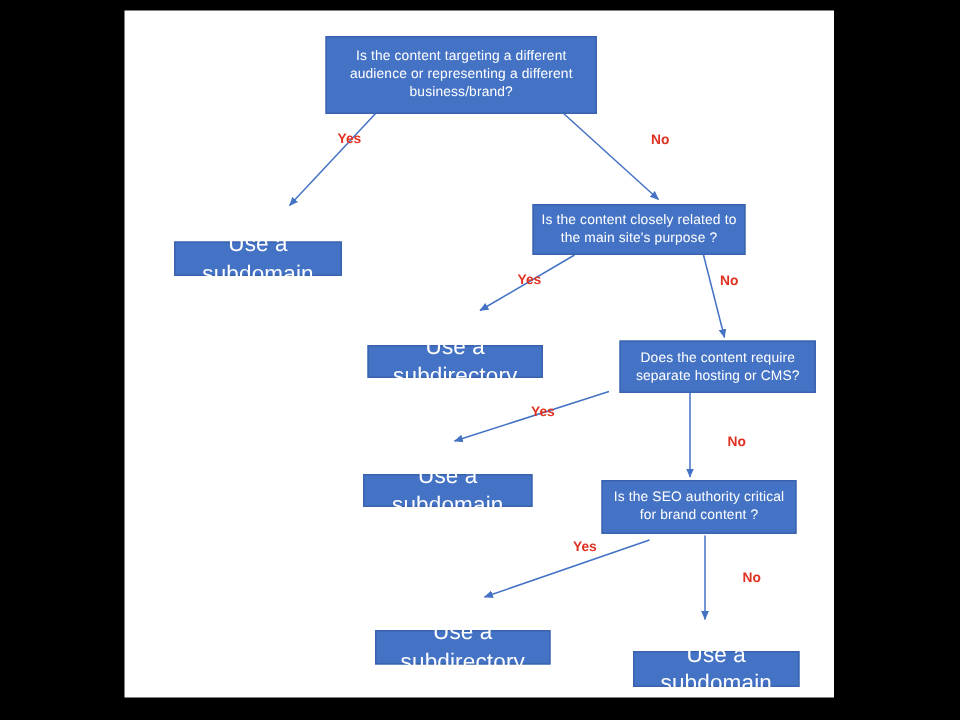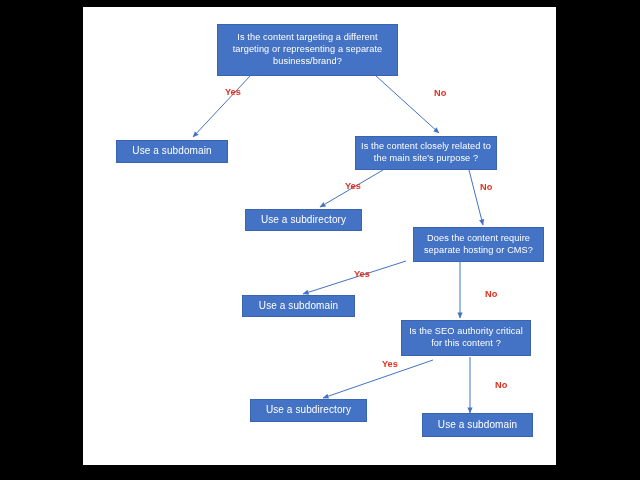--- a/index.html
+++ b/index.html
@@ -40,21 +40,21 @@
     color: #ffffff;
     display: flex;
     align-items: center;
     justify-content: center;
     text-align: center;
     line-height: 1.28;
     letter-spacing: .1px;
     padding: 2px 4px;
   }
   .node.decision { font-size: 9.2px; }
-  .node.outcome  { font-size: 10px; }
+  .node.outcome  { font-size: 15px; margin-top: 21px; }
   .edge-label {
     position: absolute;
     color: #E03020;
     font-size: 9.2px;
     font-weight: bold;
     white-space: nowrap;
     margin-left: 32px;
   }
 </style>
 </head>
@@ -80,33 +80,33 @@
 
       <line x1="323" y1="254" x2="220" y2="287" stroke="#4472C4" stroke-width="1" marker-end="url(#ah)"></line>
 
       <line x1="377" y1="255" x2="377" y2="311" stroke="#4472C4" stroke-width="1" marker-end="url(#ah)"></line>
 
       <line x1="350" y1="353" x2="240" y2="391" stroke="#4472C4" stroke-width="1" marker-end="url(#ah)"></line>
 
       <line x1="387" y1="350" x2="387" y2="406" stroke="#4472C4" stroke-width="1" marker-end="url(#ah)"></line>
     </svg>
 
-    <div class="node decision" style="left:134px; top:17px; width:181px; height:52px;">Is the content targeting a different targeting or representing a separate business/brand?</div>
+    <div class="node decision" style="left:134px; top:17px; width:181px; height:52px;">Is the content targeting a different audience or representing a different business/brand?</div>
 
     <div class="node outcome" style="left:33px; top:133px; width:112px; height:23px;">Use a subdomain</div>
 
     <div class="node decision" style="left:272px; top:129px; width:142px; height:34px;">Is the content closely related to the main site's purpose ?</div>
 
     <div class="node outcome" style="left:162px; top:202px; width:117px; height:22px;">Use a subdirectory</div>
 
     <div class="node decision" style="left:330px; top:220px; width:131px; height:35px;">Does the content require separate hosting or CMS?</div>
 
     <div class="node outcome" style="left:159px; top:288px; width:113px; height:22px;">Use a subdomain</div>
 
-    <div class="node decision" style="left:318px; top:313px; width:130px; height:36px;">Is the SEO authority critical for this content ?</div>
+    <div class="node decision" style="left:318px; top:313px; width:130px; height:36px;">Is the SEO authority critical for brand content ?</div>
 
     <div class="node outcome" style="left:167px; top:392px; width:117px; height:23px;">Use a subdirectory</div>
 
     <div class="node outcome" style="left:339px; top:406px; width:111px; height:24px;">Use a subdomain</div>
 
     <div class="edge-label" style="left:110px; top:80px;">Yes</div>
     <div class="edge-label" style="left:319px; top:81px;">No</div>
     <div class="edge-label" style="left:230px; top:174px;">Yes</div>
     <div class="edge-label" style="left:365px; top:175px;">No</div>
     <div class="edge-label" style="left:239px; top:262px;">Yes</div>

